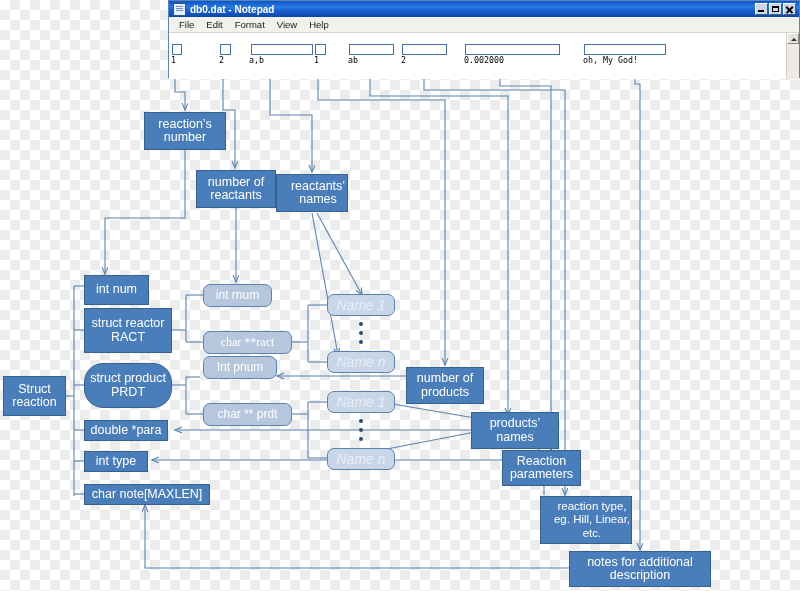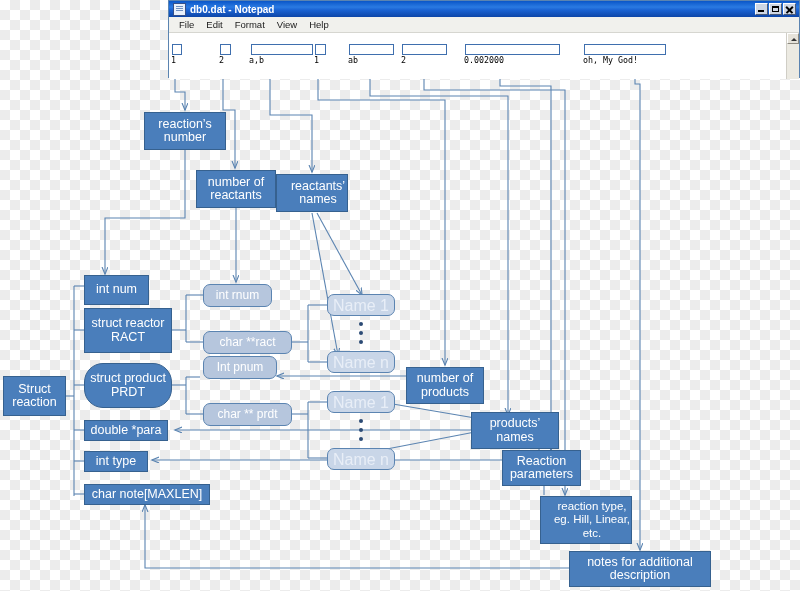--- a/index.html
+++ b/index.html
@@ -101,21 +101,21 @@
   }
   .box-dark{
     background:#4a7ebb;border:1px solid #36618f;font-size:12.5px;line-height:13.5px;
   }
   .box-light{
     background:#b6c6dd;border:1.3px solid #5b84b1;border-radius:7px;
     color:#ffffff;font-size:12px;line-height:13px;
   }
   .box-faint{
     background:#c9d6e8;border:1.3px solid #5b84b1;border-radius:7px;
-    color:#e8eef7;font-size:16px;line-height:13px;
+    color:#e8eef7;font-size:14px;line-height:13px;font-style:italic;
   }
 
   
   #wires{position:absolute;left:0;top:0;width:800px;height:591px;z-index:10;pointer-events:none;}
   .dots{
     position:absolute;width:4px;z-index:20;display:flex;flex-direction:column;
     align-items:center;justify-content:space-between;
   }
   .dots span{width:4px;height:4px;border-radius:50%;background:#2b4a74;display:block;}
 </style>
@@ -308,21 +308,21 @@
   </div>
 
   <div class="box box-dark" style="left:84px;top:484px;width:126px;height:21px;">
     <span>char note[MAXLEN]</span>
   </div>
 
   <div class="box box-light" style="left:203px;top:284px;width:69px;height:23px;">
     <span>int rnum</span>
   </div>
 
-  <div class="box box-light" style="left:203px;top:331px;width:89px;height:23px;">
+  <div class="box box-light" style="left:203px;top:331px;width:89px;height:23px;font-family:Liberation Serif, serif;">
     <span>char **ract</span>
   </div>
 
   <div class="box box-light" style="left:203px;top:356px;width:74px;height:23px;">
     <span>Int pnum</span>
   </div>
 
   <div class="box box-light" style="left:203px;top:403px;width:89px;height:23px;">
     <span>char **  prdt</span>
   </div>

